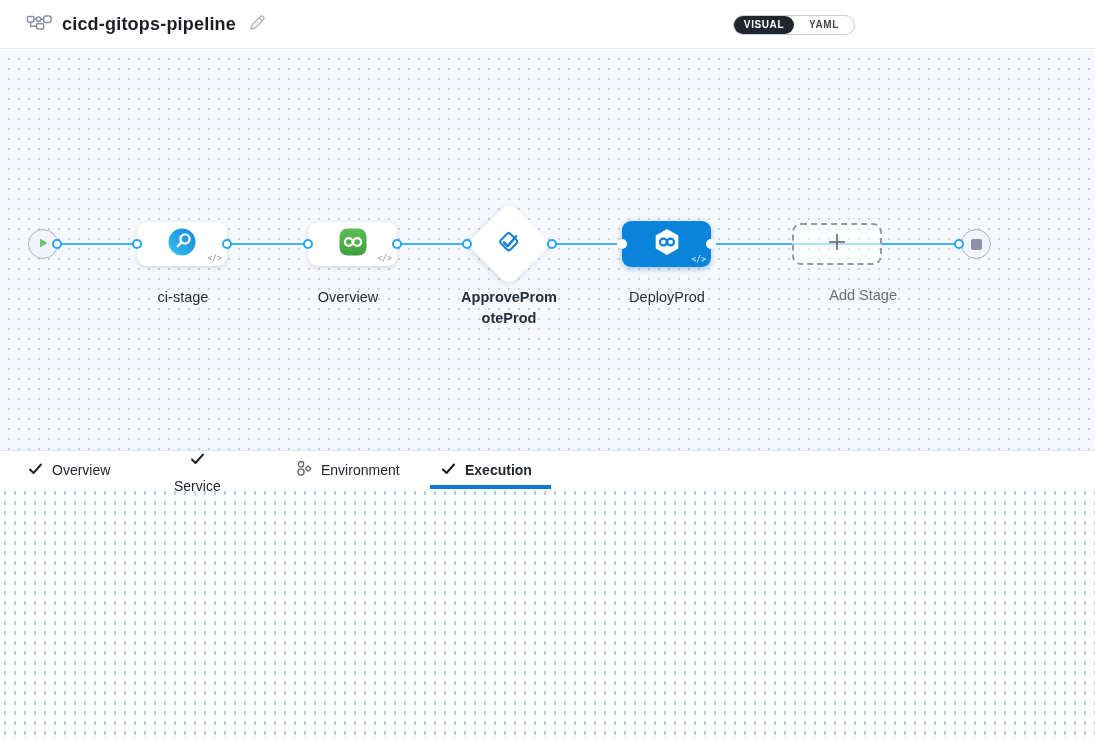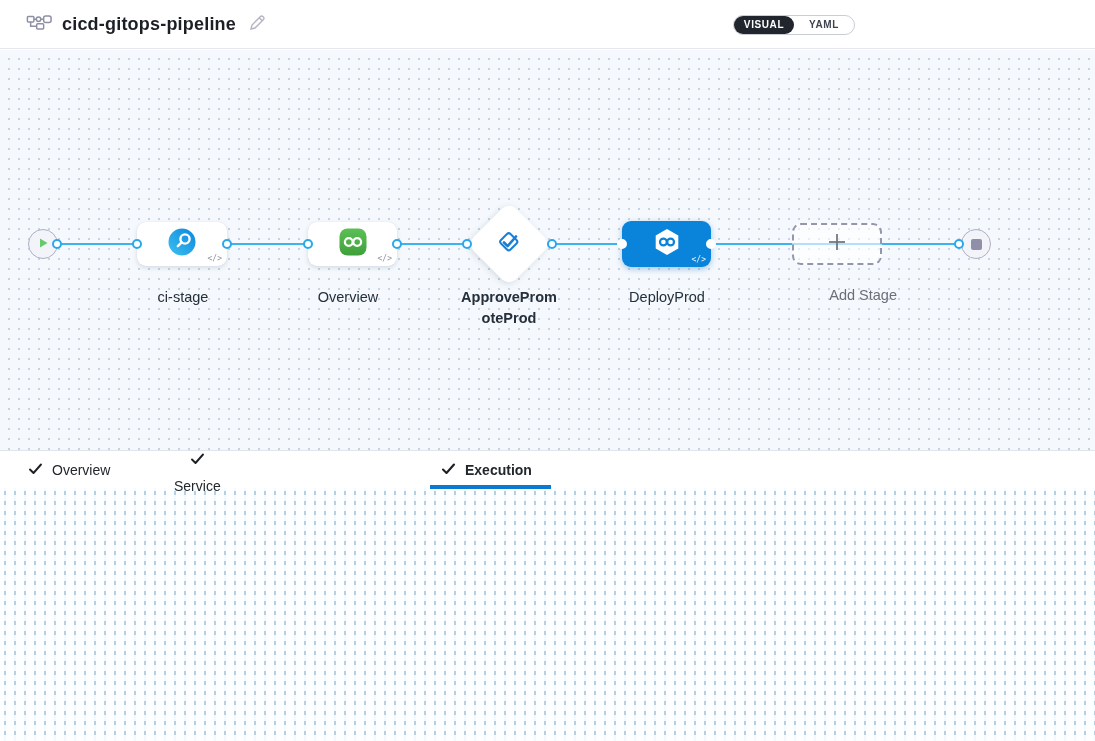--- a/index.html
+++ b/index.html
@@ -206,20 +206,30 @@
             <path d="M2 8.5 l3.5 3.5 L13 3.5"></path>
           </svg></span>
       <span>Overview</span>
     </button>
     <button class="tab" style="left:174px;flex-direction:column;">
       <span><svg width="15" height="15" viewBox="0 0 15 15" fill="none" stroke="#1c2025" stroke-width="1.9" stroke-linecap="round" stroke-linejoin="round">
             <path d="M2 8.5 l3.5 3.5 L13 3.5"></path>
           </svg></span>
       <span>Service</span>
     </button>
+    <button class="tab" style="left:296px;">
+      <span>
+        <svg width="16" height="17" viewBox="0 0 16 17" fill="none" stroke="#5f6271" stroke-width="1.3">
+          <circle cx="5" cy="4.2" r="2.7"></circle>
+          <circle cx="5" cy="12" r="3.1"></circle>
+          <rect x="10.2" y="6.6" width="4" height="4" rx="0.8" transform="rotate(45 12.2 8.6)"></rect>
+        </svg>
+      </span>
+      <span>Environment</span>
+    </button>
     <button class="tab active" style="left:441px;">
       <span><svg width="15" height="15" viewBox="0 0 15 15" fill="none" stroke="#1c2025" stroke-width="2.1" stroke-linecap="round" stroke-linejoin="round">
             <path d="M2 8.5 l3.5 3.5 L13 3.5"></path>
           </svg></span>
       <span>Execution</span>
     </button>
     <div class="tab-underline" style="left:430px; width:121px;"></div>
   </nav>
 
   <section class="step-canvas">

